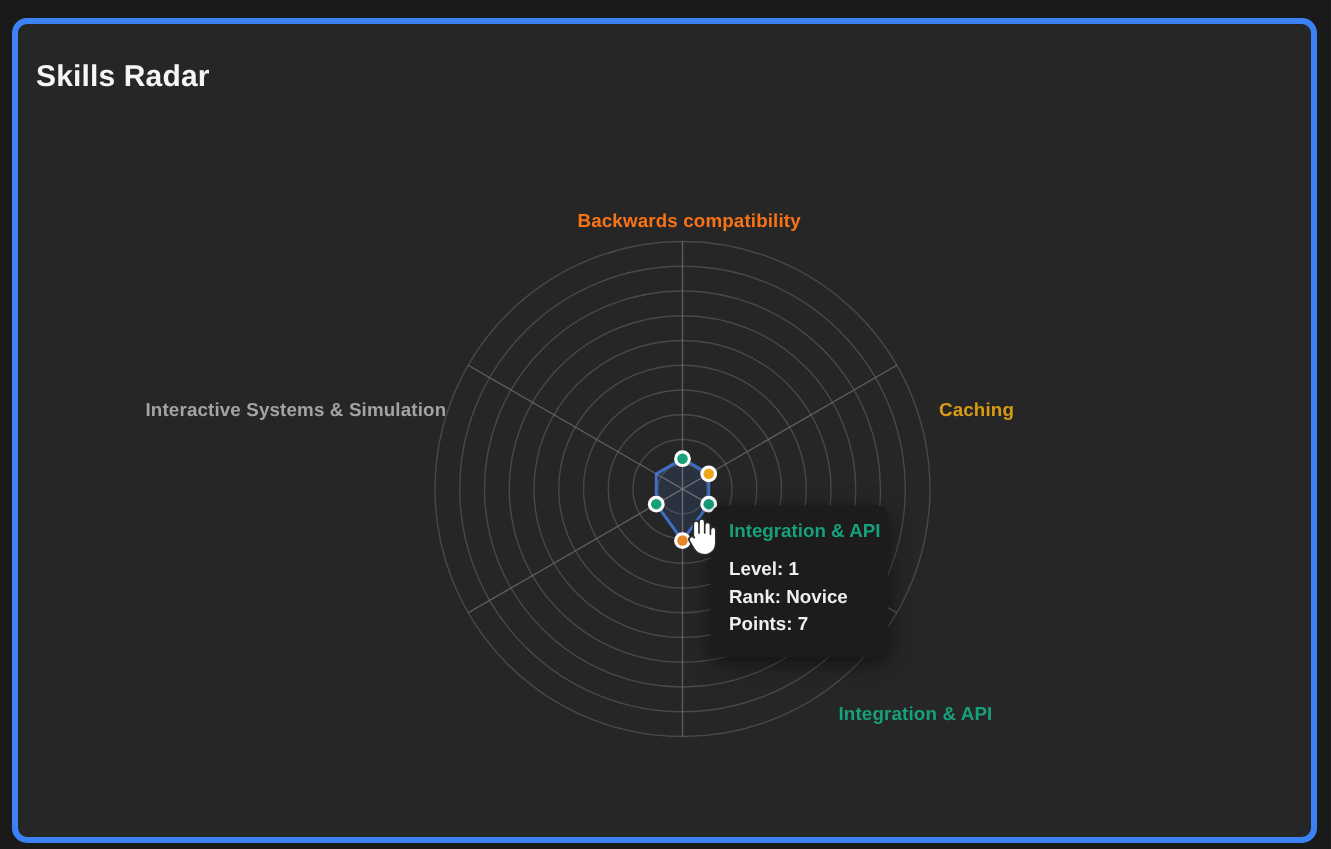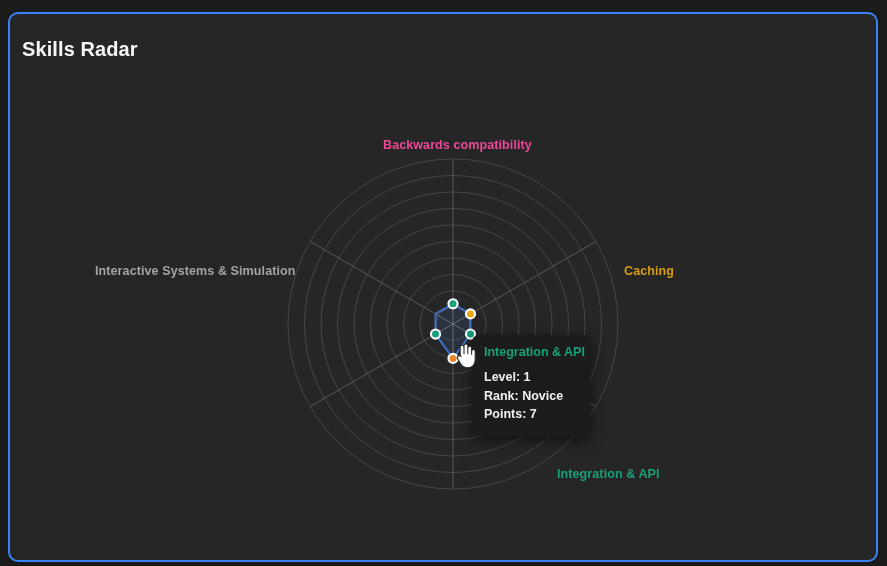--- a/index.html
+++ b/index.html
@@ -19,21 +19,21 @@
     height: 566px;
   }
 
   .card {
     position: absolute;
     left: 8px;
     top: 12px;
     width: 870px;
     height: 550px;
     background: #262626;
-    border: 2px solid #3b82f6;
+    border: 4px solid #3b82f6;
     border-radius: 10px;
     box-sizing: border-box;
     overflow: hidden;
   }
 
   .card-title {
     position: absolute;
     left: 12px;
     top: 24px;
     font-size: 20px;
@@ -171,21 +171,21 @@
               <circle cx="443.00" cy="344.38" r="5.6" fill="#ffffff"></circle>
               <circle cx="443.00" cy="344.38" r="3.5" fill="#e8872a"></circle>
             </g>
             <g>
               <circle cx="425.51" cy="320.09" r="5.6" fill="#ffffff"></circle>
               <circle cx="425.51" cy="320.09" r="3.5" fill="#16a07b"></circle>
             </g>
           </g>
       </svg>
 
-      <div class="axis-label" style="left:373px; top:124px; color:#ec4899;">Backwards compatibility</div>
+      <div class="axis-label" style="left:373px; top:124px; color:#f97316;">Backwards compatibility</div>
 
       <div class="axis-label" style="left:614px; top:250px; color:#d89c12;">Caching</div>
 
       <div class="axis-label" style="left:547px; top:453px; color:#16a07b;">Integration &amp; API</div>
 
 
       <div class="axis-label" style="left:85px; top:250px; color:#a3a3a3;">Interactive Systems &amp; Simulation</div>
 
       <div class="tooltip">
         <div class="tt-title">Integration &amp; API</div>

